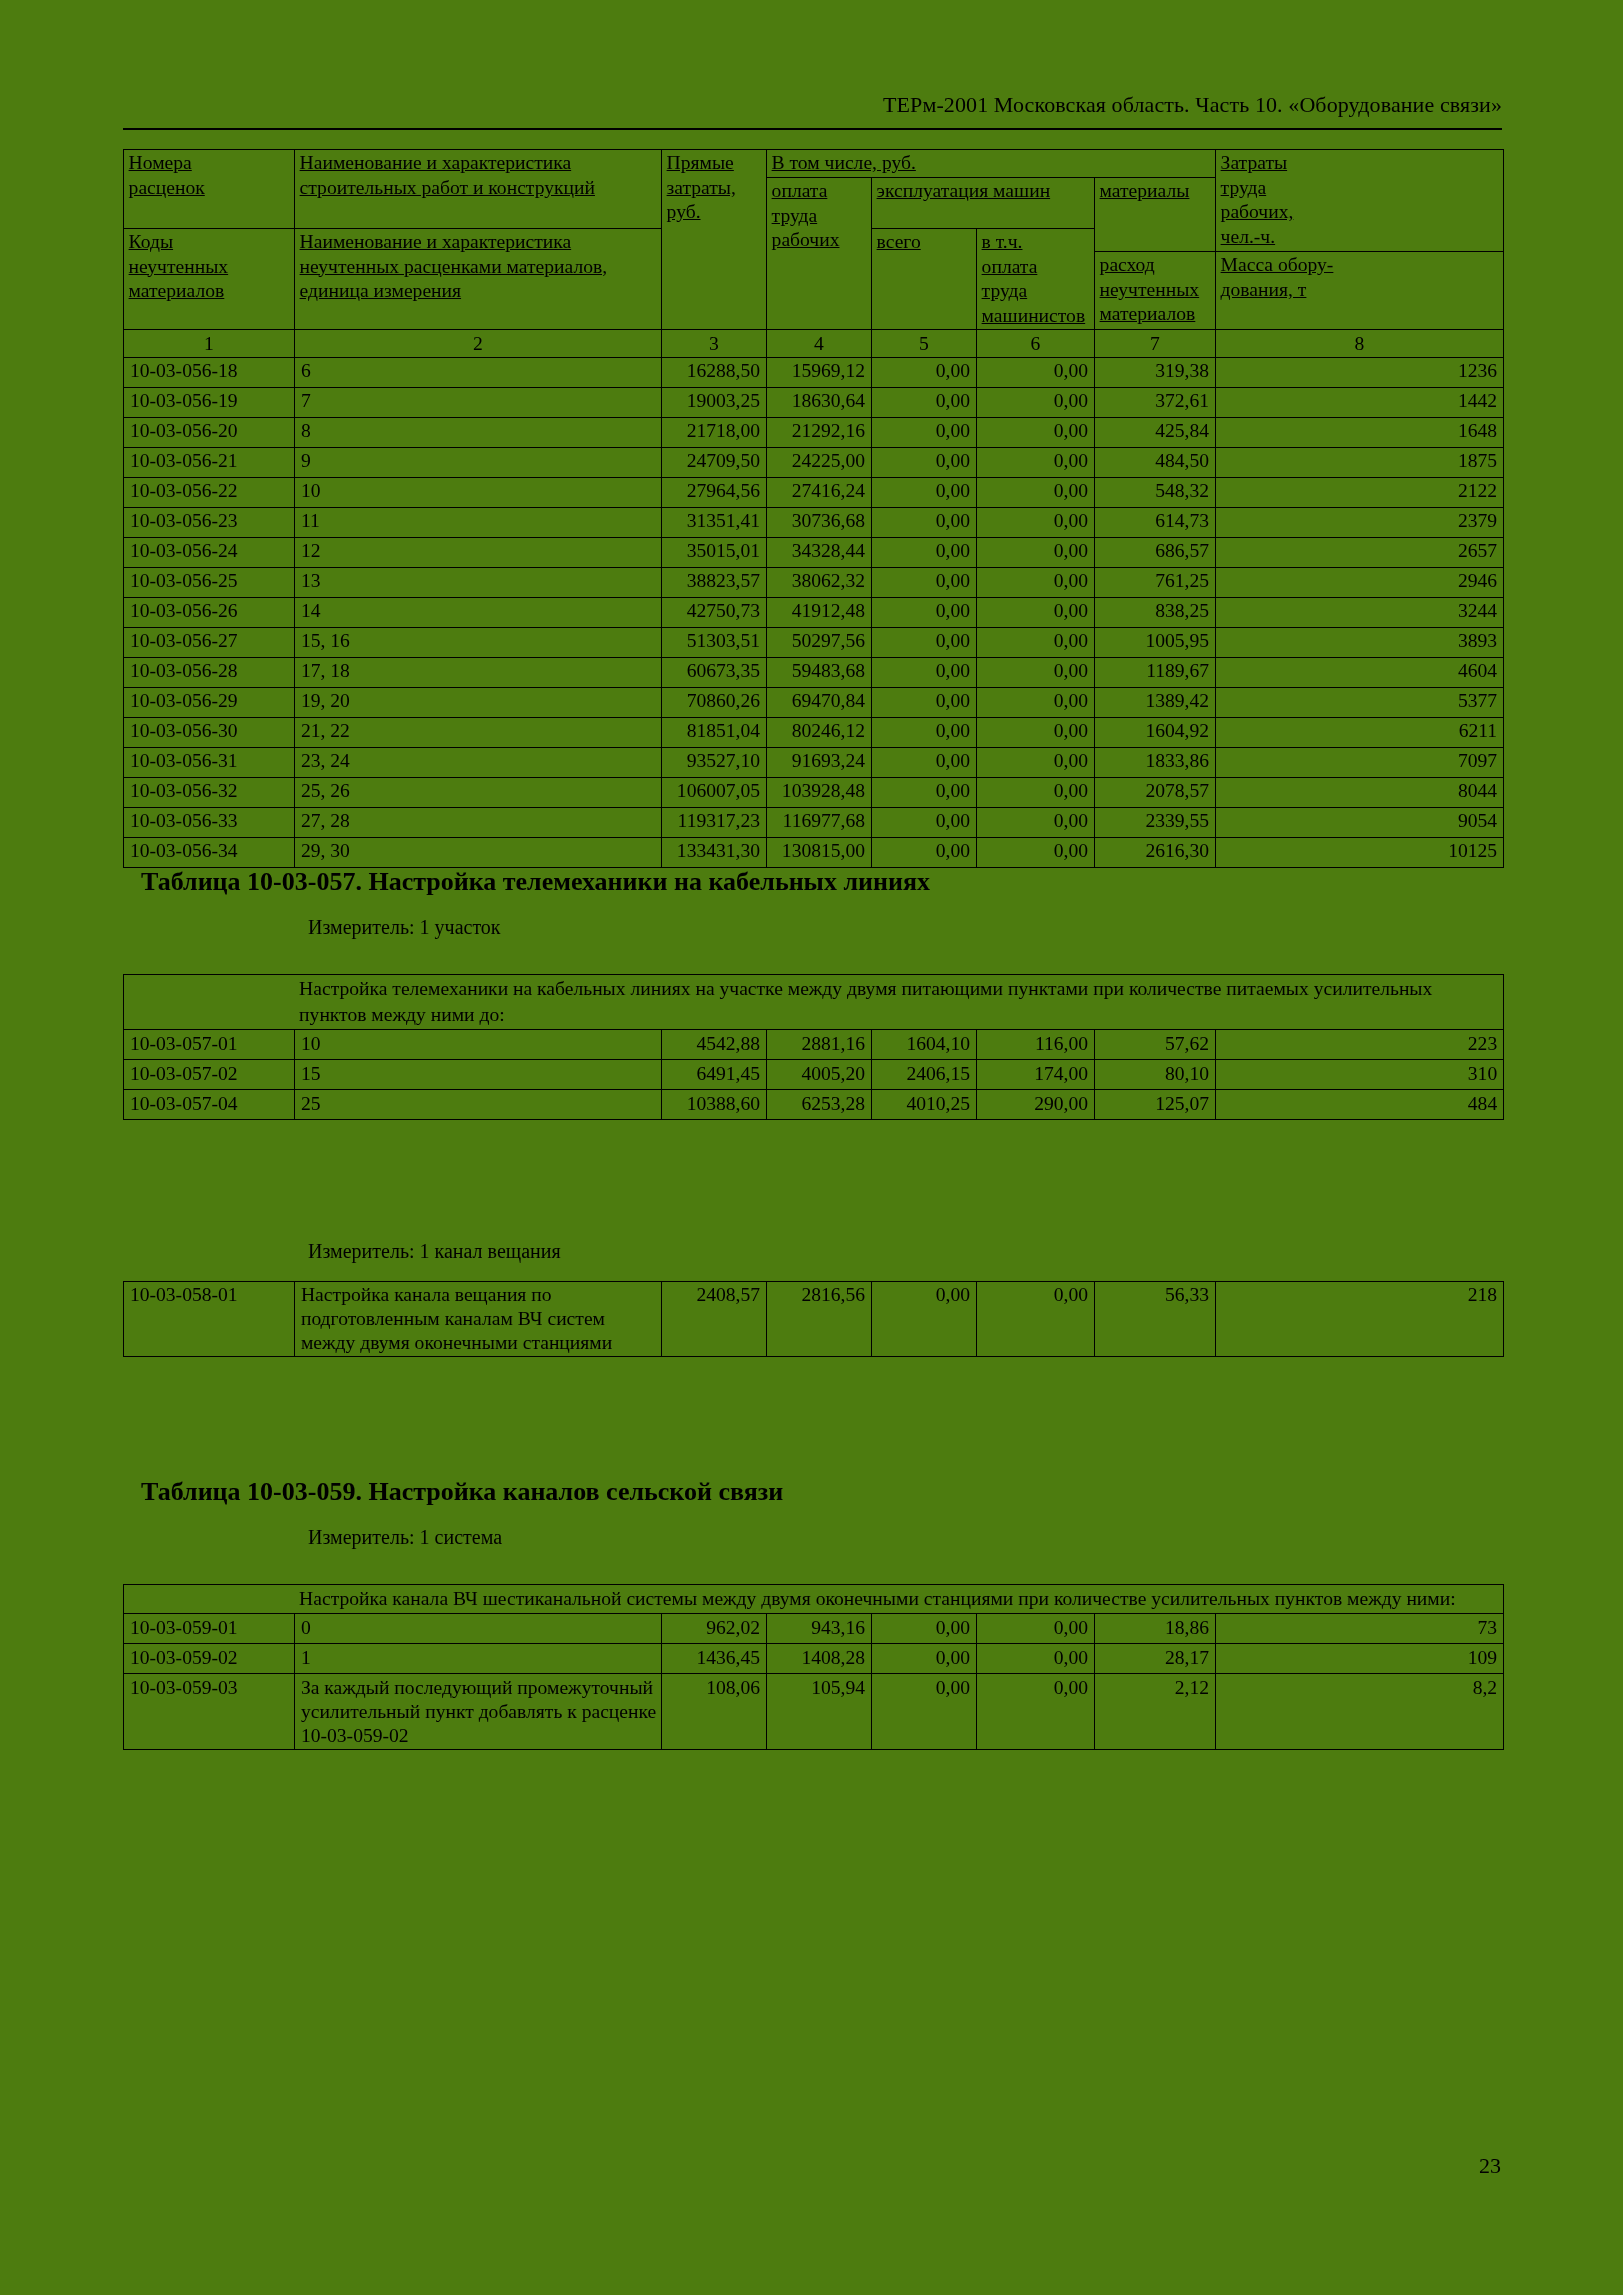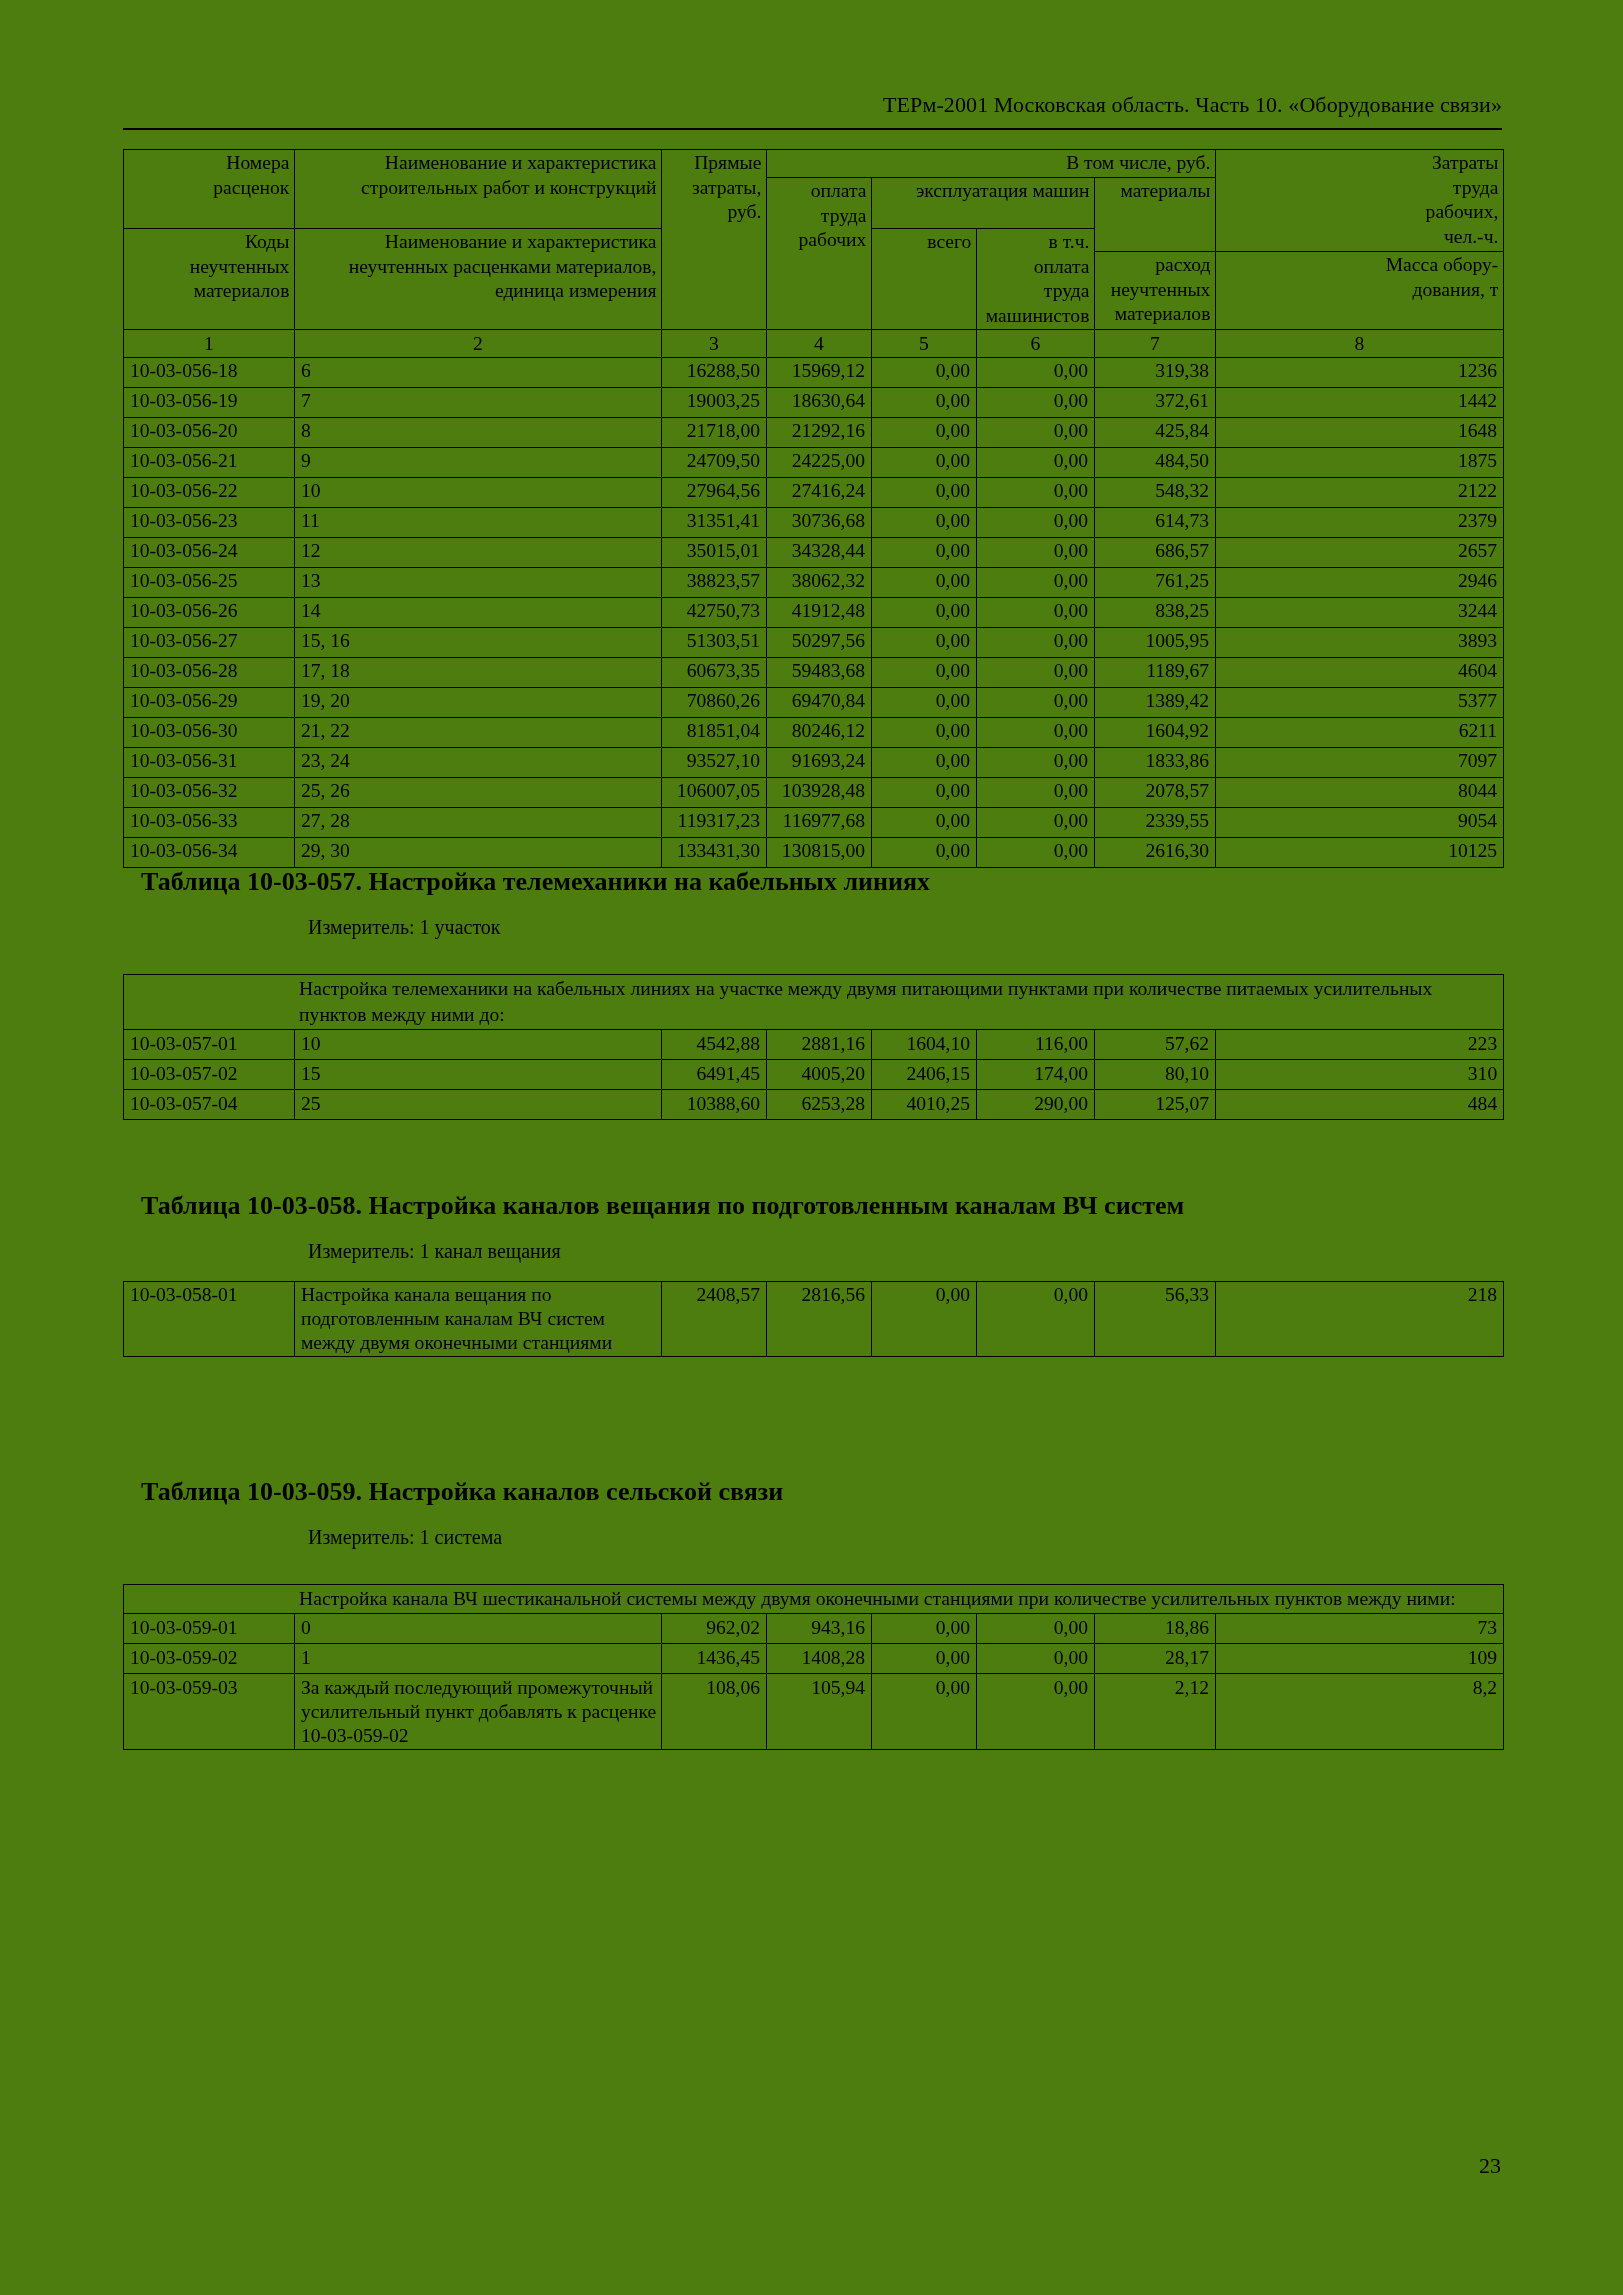--- a/index.html
+++ b/index.html
@@ -68,23 +68,24 @@
   col.w8 { width: 288px; }
 
   
   .tbl-main {
     position: absolute;
     left: 123px;
     top: 149px;
     width: 1248px;
   }
   .hdr-cell {
-    text-align: right;
+    text-align: left;
     vertical-align: middle;
     line-height: 1.25;
+    text-decoration: underline;
   }
   .numrow td {
     text-align: center;
     padding-top: 0.7px;
     padding-bottom: 0.7px;
     font-size: 19.6px;
   }
   .datarow td { height: 30px; }
   .datarow td.code { text-align: left; padding-left: 5.9px; }
   .datarow td.desc { text-align: left; padding-left: 5.9px; }
@@ -415,21 +416,20 @@
           <td class="num">10388,60</td>
           <td class="num">6253,28</td>
           <td class="num">4010,25</td>
           <td class="num">290,00</td>
           <td class="num">125,07</td>
           <td class="num">484</td>
         </tr>
       </tbody>
   </table>
 
-  <div class="sect-title" style="left:141px; top:1191px;">Таблица 10-03-058. Настройка каналов вещания по подготовленным каналам ВЧ систем</div>
   <div class="sect-meter" style="left:308px; top:1240px;">Измеритель: 1 канал вещания</div>
 
   <table class="doc tbl-058">
     <colgroup>
       <col class="w1">
         <col class="w2">
         <col class="w3">
         <col class="w4">
       <col class="w5">
         <col class="w6">

